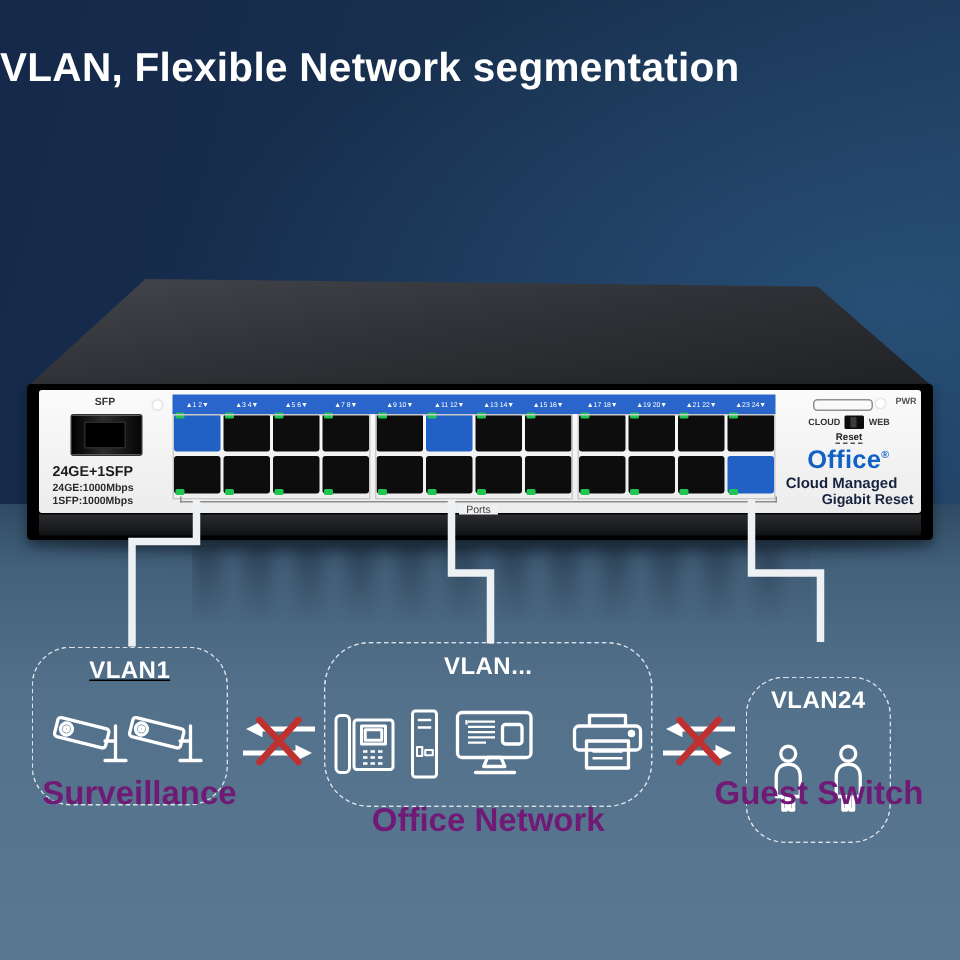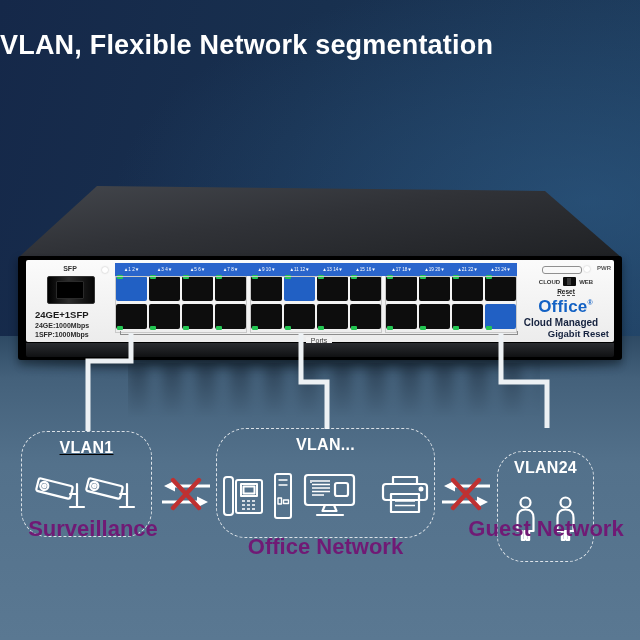--- a/index.html
+++ b/index.html
@@ -406,13 +406,13 @@
     <path d="M52 9 H14" fill="none"></path>
       <path d="M17 3.5 L6 9 L17 14.5 z" stroke="none"></path>
     <path d="M4 25 H42" fill="none"></path>
       <path d="M39 19.5 L50 25 L39 30.5 z" stroke="none"></path>
   </g>
   <path d="M15 3 L41 31 M41 3 L15 31" stroke="#bf3131" stroke-width="4.4" stroke-linecap="round" fill="none"></path>
 </svg>
 
 <div class="abs glabel glabel1">Surveillance</div>
 <div class="abs glabel glabel2">Office Network</div>
-<div class="abs glabel glabel3">Guest Network</div>
+<div class="abs glabel glabel3">Guest Switch</div>
 
 </body></html>

